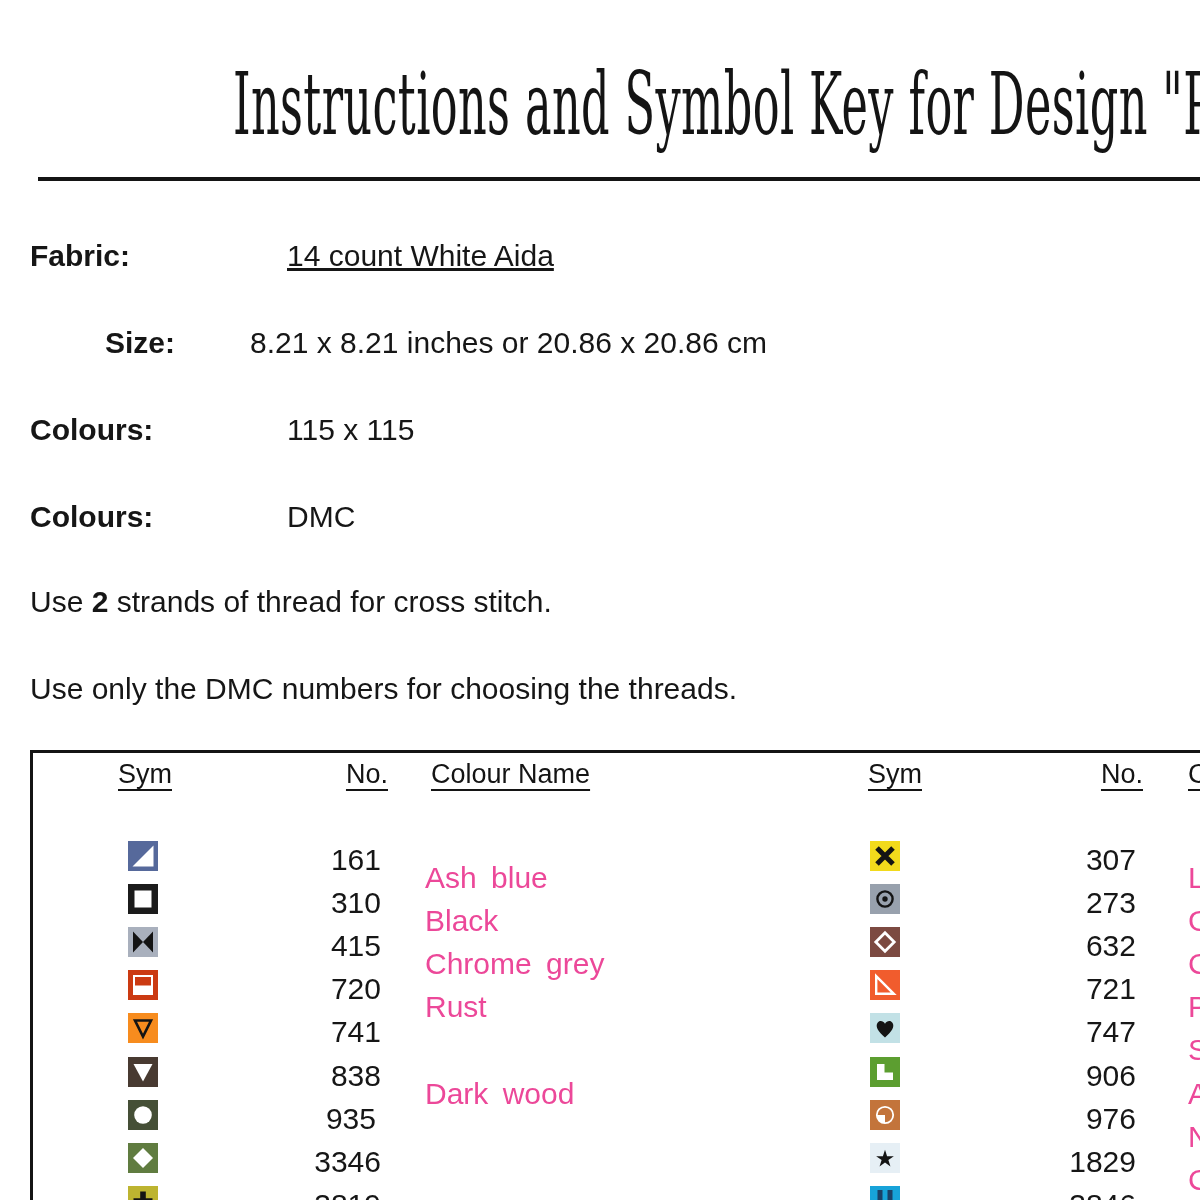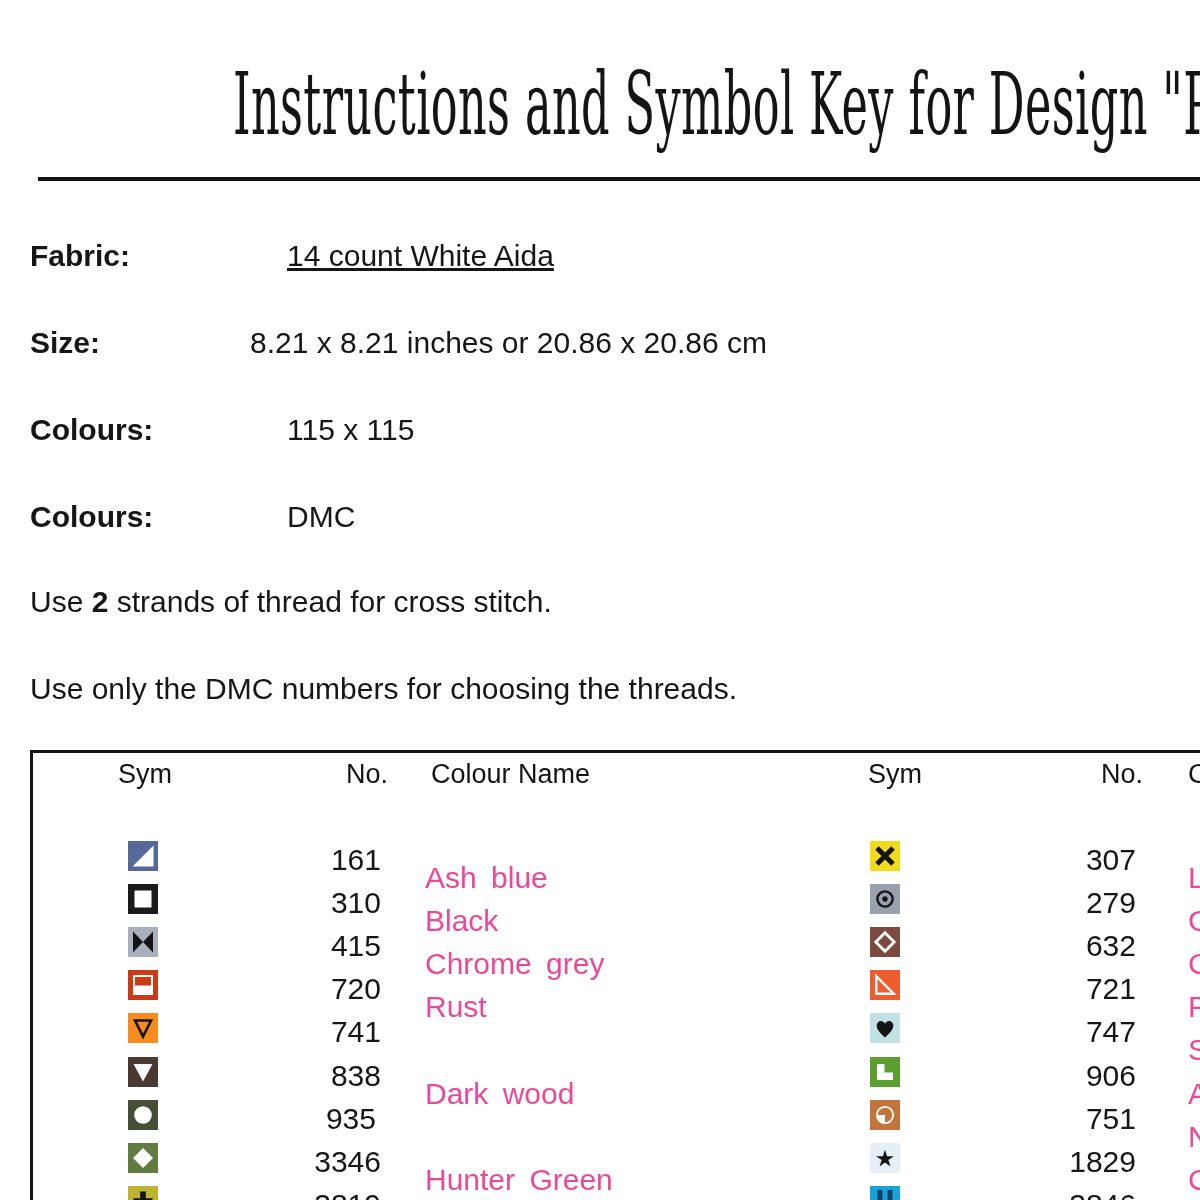--- a/index.html
+++ b/index.html
@@ -15,31 +15,31 @@
     white-space:nowrap;letter-spacing:0.5px;
     transform:scale(0.72,1.38);transform-origin:0 0;
   }
   #title-divider{
     position:absolute;left:38px;top:177px;width:1162px;height:4px;
     background:#141414;
   }
   #pattern-info{position:absolute;left:30px;top:0;width:1170px;}
   .info-row{position:absolute;left:0;font-size:30px;line-height:32px;white-space:nowrap;}
   .info-label{display:inline-block;font-weight:bold;width:257px;}
-  .size-row .info-label{width:220px;}
+  .size-row .info-label{width:220px;text-align:center;}
   .note{position:absolute;left:30px;font-size:30px;line-height:32px;white-space:nowrap;}
   .note b{font-weight:bold;}
   #symbol-key-table{
     position:absolute;left:30px;top:750px;width:1170px;height:450px;
     border-top:3px solid #141414;border-left:3px solid #141414;
     overflow:hidden;
   }
   .hdr{
     position:absolute;top:6px;font-size:27px;line-height:30px;color:#141414;
-    text-underline-offset:6px;text-decoration-thickness:2px;
+    text-decoration:underline;text-underline-offset:6px;text-decoration-thickness:2px;
     white-space:nowrap;
   }
   .key-row{position:absolute;left:0;width:1170px;height:43px;}
   .swatch{position:absolute;top:2px;width:30px;height:30px;}
   .dmc-no{position:absolute;top:5px;width:115px;text-align:right;font-size:30px;line-height:32px;color:#161616;}
   .col-name{position:absolute;top:23px;font-size:30px;line-height:32px;color:#ec4899;white-space:nowrap;word-spacing:6px;}
 </style>
 </head>
 <body>
 
@@ -83,21 +83,21 @@
             <rect width="30" height="30" fill="#1b1b1b"></rect>
             <rect x="6.5" y="6.5" width="17" height="17" fill="#ffffff"></rect>
           </svg></span>
         <span class="dmc-no" style="left:233px">310</span>
         <span class="col-name" style="left:392px">Black</span>
         <span class="swatch" style="left:837px"><svg class="swatch-svg" width="30" height="30" viewBox="0 0 30 30">
             <rect width="30" height="30" fill="#98a1ad"></rect>
             <circle cx="15" cy="15" r="7.6" fill="none" stroke="#141414" stroke-width="2.4"></circle>
             <circle cx="15" cy="15" r="2.7" fill="#141414"></circle>
           </svg></span>
-        <span class="dmc-no" style="left:988px">279</span>
+        <span class="dmc-no" style="left:988px">273</span>
         <span class="col-name" style="left:1155px">G</span>
       </div>
       <div class="key-row" style="top: 172.2px;">
         <span class="swatch" style="left:95px"><svg class="swatch-svg" width="30" height="30" viewBox="0 0 30 30">
             <rect width="30" height="30" fill="#a9b0bd"></rect>
             <polygon points="5,4.5 5,25.5 15,15" fill="#141414"></polygon>
             <polygon points="25,4.5 25,25.5 15,15" fill="#141414"></polygon>
           </svg></span>
         <span class="dmc-no" style="left:233px">415</span>
         <span class="col-name" style="left:392px">Chrome grey</span>
@@ -154,30 +154,29 @@
         <span class="swatch" style="left:95px"><svg class="swatch-svg" width="30" height="30" viewBox="0 0 30 30">
             <rect width="30" height="30" fill="#454f36"></rect>
             <circle cx="15" cy="15" r="8.8" fill="#ffffff"></circle>
           </svg></span>
         <span class="dmc-no" style="left:228px">935</span>
         <span class="swatch" style="left:837px"><svg class="swatch-svg" width="30" height="30" viewBox="0 0 30 30">
             <rect width="30" height="30" fill="#c3743b"></rect>
             <circle cx="15" cy="15" r="8.2" fill="none" stroke="#ffffff" stroke-width="1.8"></circle>
             <path d="M15 15 L6.8 15 A8.2 8.2 0 0 0 15 23.2 Z" fill="#ffffff"></path>
           </svg></span>
-        <span class="dmc-no" style="left:988px">751</span>
+        <span class="dmc-no" style="left:988px">976</span>
         <span class="col-name" style="left:1155px">N</span>
       </div>
       <div class="key-row" style="top: 387.7px;">
         <span class="swatch" style="left:95px"><svg class="swatch-svg" width="30" height="30" viewBox="0 0 30 30">
             <rect width="30" height="30" fill="#607c40"></rect>
             <polygon points="15,5 25,15 15,25 5,15" fill="#ffffff"></polygon>
           </svg></span>
         <span class="dmc-no" style="left:233px">3346</span>
-        <span class="col-name" style="left:392px">Hunter Green</span>
         <span class="swatch" style="left:837px"><svg class="swatch-svg" width="30" height="30" viewBox="0 0 30 30">
             <rect width="30" height="30" fill="#e6eff5"></rect>
             <polygon points="15,6.7 17.09,13.13 23.84,13.13 18.38,17.1 20.47,23.52 15,19.55 9.53,23.52 11.62,17.1 6.16,13.13 12.91,13.13" fill="#141414"></polygon>
           </svg></span>
         <span class="dmc-no" style="left:988px">1829</span>
         <span class="col-name" style="left:1155px">C</span>
       </div>
       <div class="key-row" style="top: 430.8px;">
         <span class="swatch" style="left:95px"><svg class="swatch-svg" width="30" height="30" viewBox="0 0 30 30">
             <rect width="30" height="30" fill="#bdb430"></rect>

